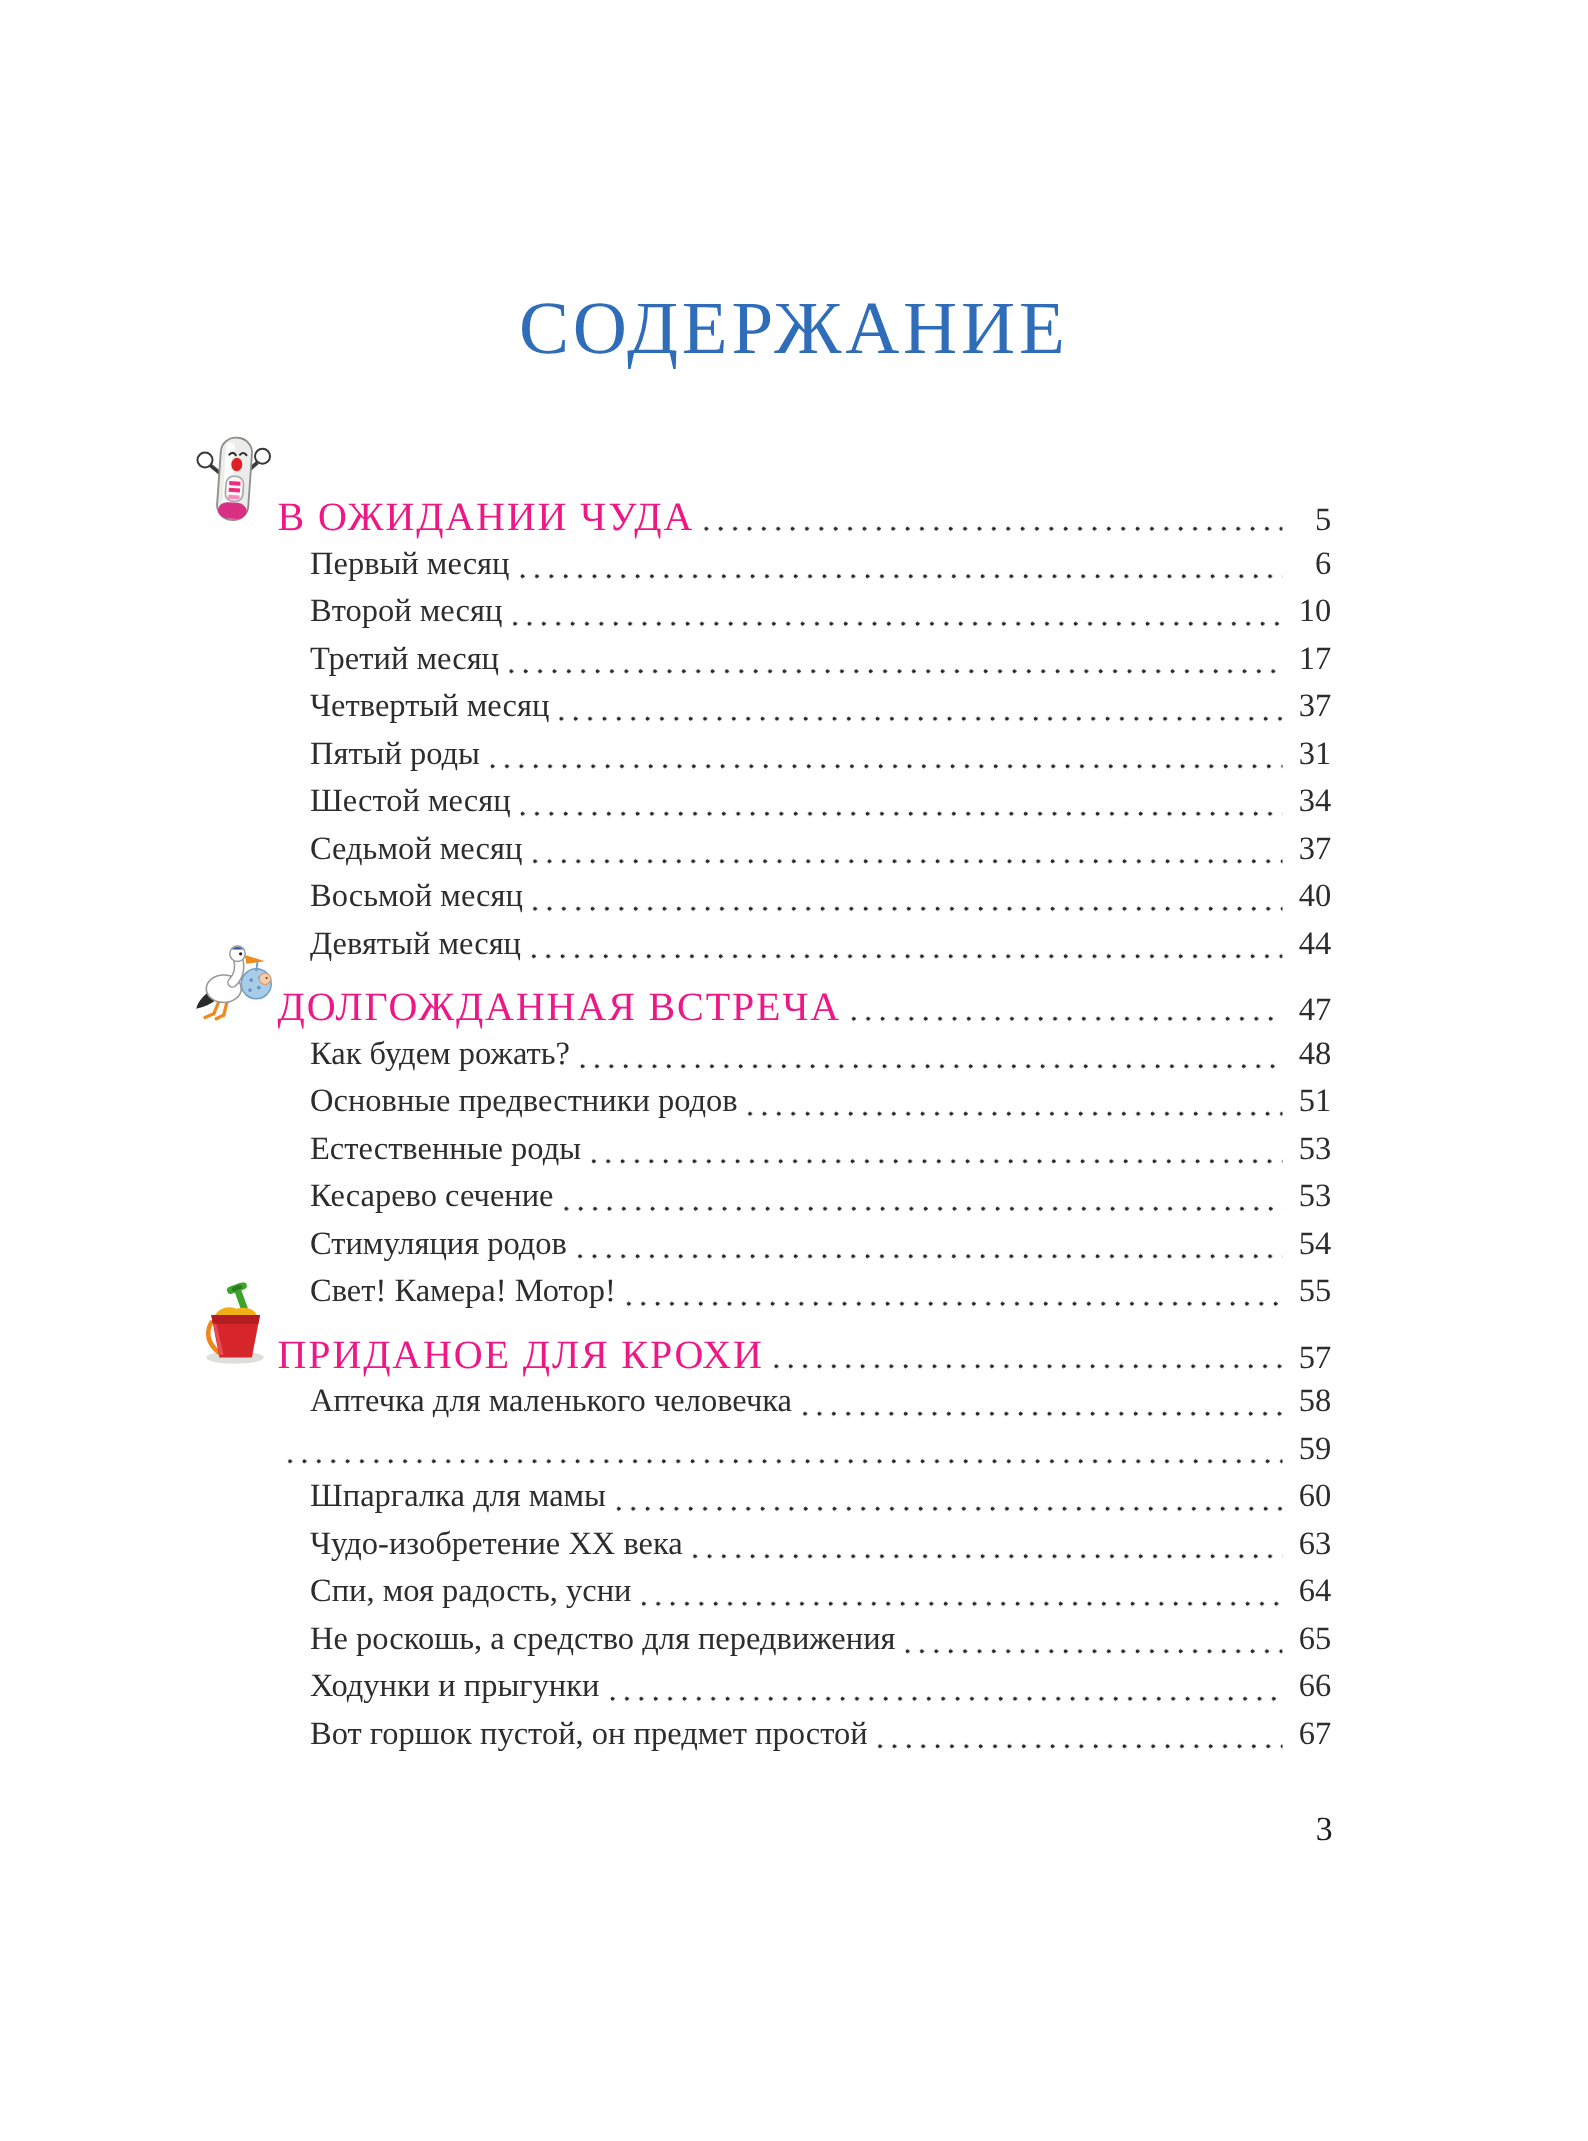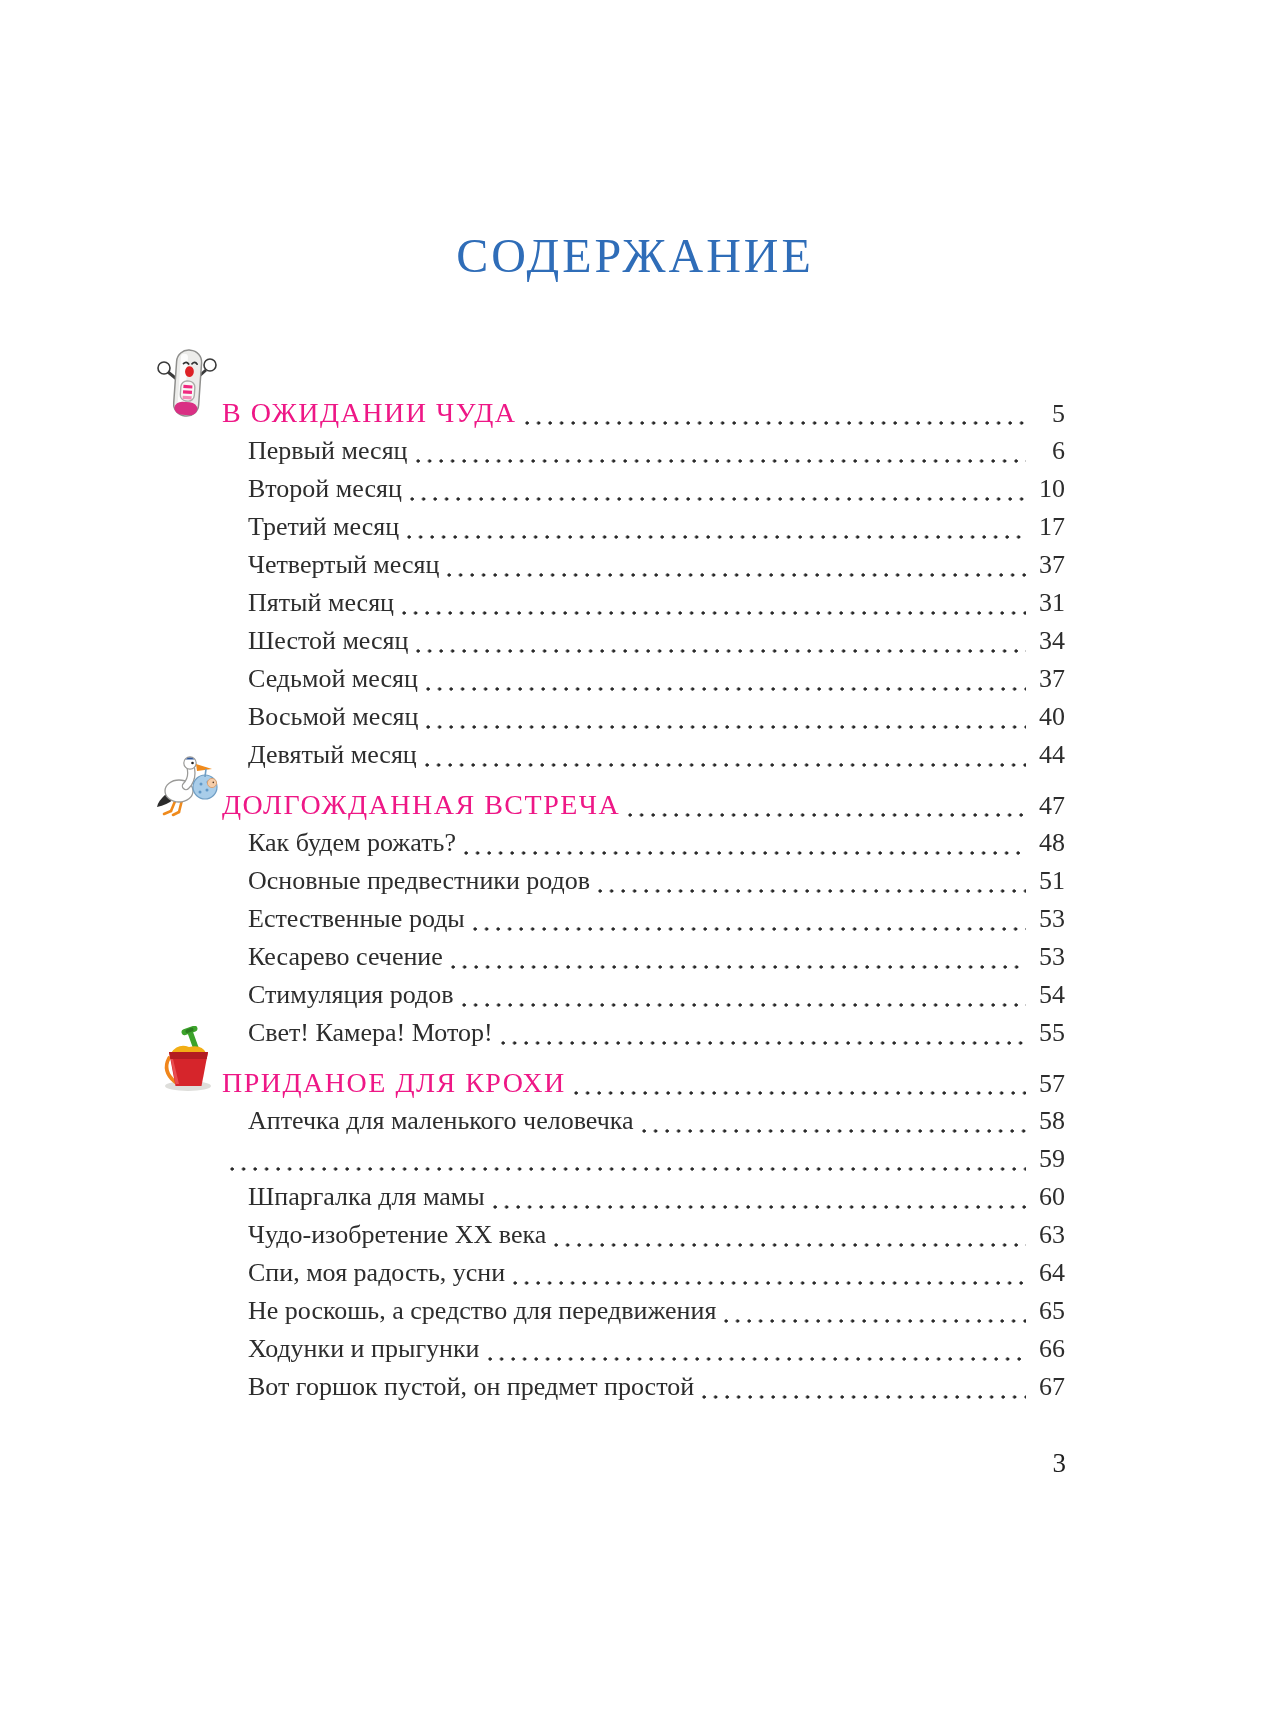--- a/index.html
+++ b/index.html
@@ -4,41 +4,41 @@
 <style>
   * { margin:0; padding:0; box-sizing:border-box; }
   body {
     width:1270px; height:1713px; position:relative;
     background:#ffffff; overflow:hidden;
     font-family:"Liberation Serif", serif;
     color:#2d2d2d;
   }
   .page-title {
     position:absolute; top:228px; left:10px; width:1250px;
-    text-align:center; font-size:48px; font-weight:400;
+    text-align:center; font-size:60px; font-weight:400;
     letter-spacing:3px; color:#2f6db8; white-space:nowrap;
   }
   .toc { position:absolute; left:222px; top:394px; width:843px; }
   .sec + .sec { margin-top:12px; }
   .row {
     display:flex; align-items:baseline;
     height:38px; line-height:38px; font-size:26px;
   }
   .row .lbl { white-space:nowrap; }
   .row.entry .lbl { padding-left:26px; }
   .dots { flex:1; position:relative; margin:0 5px 0 8px; align-self:stretch; }
   .dots::after {
     content:""; position:absolute; left:0; right:0; bottom:7px; height:4px;
     background-image:radial-gradient(circle at 2px 2px, #2a2a2a 1.5px, rgba(0,0,0,0) 1.7px);
     background-size:11.5px 4px; background-repeat:repeat-x;
     background-position:left bottom;
   }
   .pg { text-align:right; min-width:34px; }
   .hrow { position:relative; }
-  .hrow .lbl { color:#ee1786; font-size:28px; letter-spacing:1.5px; }
+  .hrow .lbl { color:#ee1786; font-size:32px; letter-spacing:1.5px; }
   .icon { position:absolute; display:block; }
   .icon-test   { left:-66px; top:-49px; width:62px; height:74px; }
   .icon-stork  { left:-66px; top:-32px; width:64px; height:64px; }
   .icon-bucket { left:-64px; top:-38px; width:60px; height:66px; }
   .folio {
     position:absolute; top:1448px; left:0; width:1066px;
     text-align:right; font-size:27px; color:#1f1f1f;
   }
 </style>
 </head>
@@ -88,21 +88,21 @@
         <span class="lbl">Третий месяц</span>
         <span class="dots"></span>
         <span class="pg">17</span>
       </div>
     <div class="row entry">
         <span class="lbl">Четвертый месяц</span>
         <span class="dots"></span>
         <span class="pg">37</span>
       </div>
     <div class="row entry">
-        <span class="lbl">Пятый месяц</span>
+        <span class="lbl">Пятый роды</span>
         <span class="dots"></span>
         <span class="pg">31</span>
       </div>
     <div class="row entry">
         <span class="lbl">Шестой месяц</span>
         <span class="dots"></span>
         <span class="pg">34</span>
       </div>
     <div class="row entry">
         <span class="lbl">Седьмой месяц</span>

